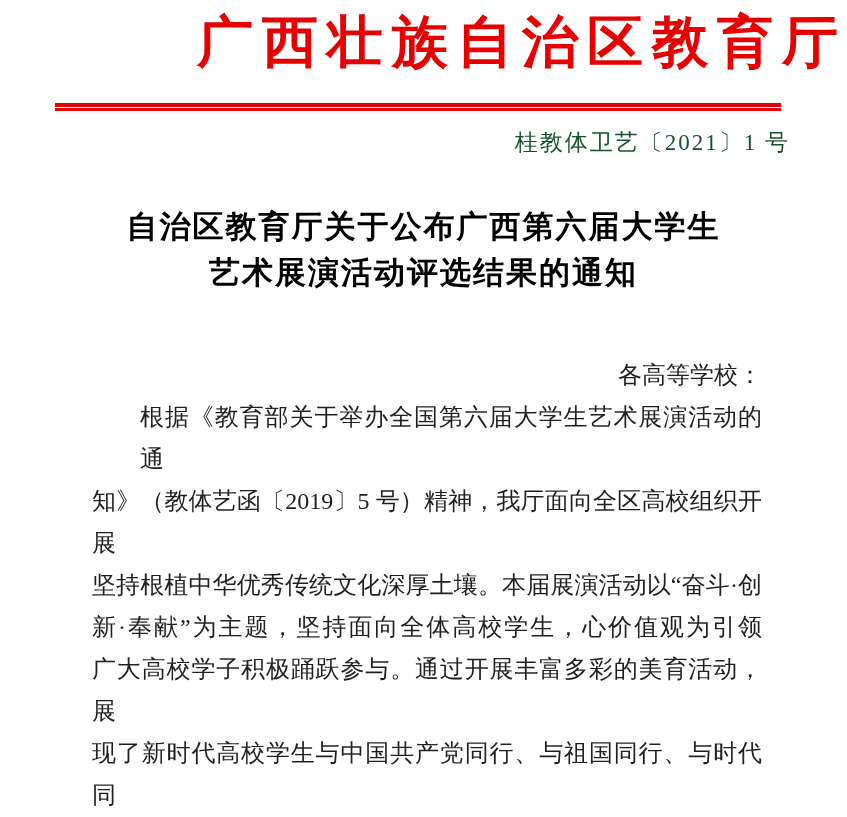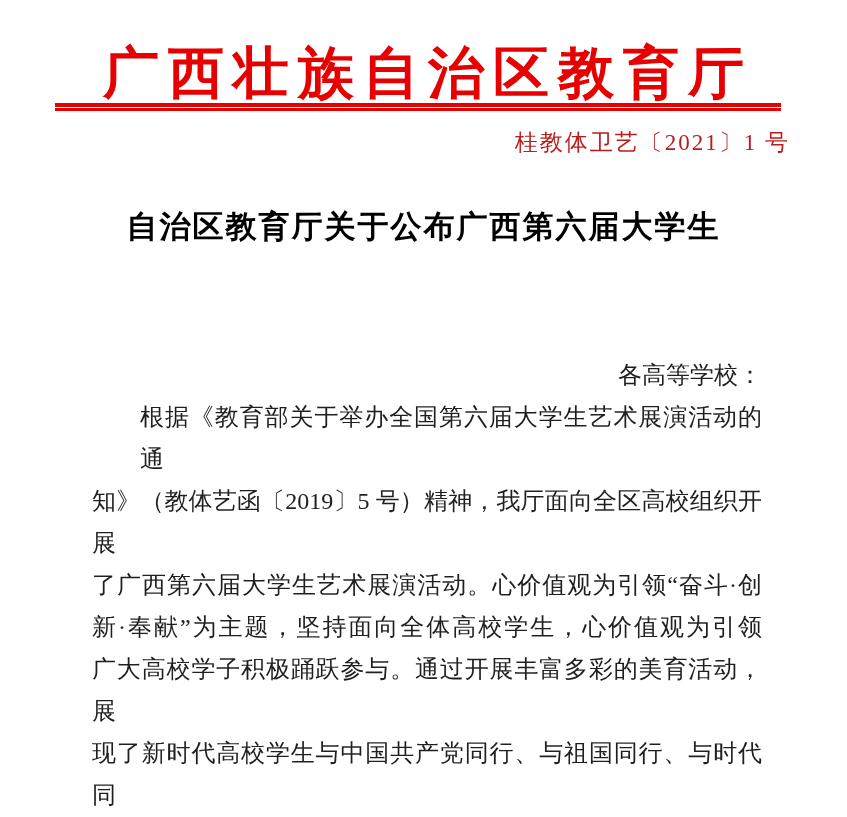--- a/index.html
+++ b/index.html
@@ -12,24 +12,24 @@
     width: 847px;
     height: 817px;
     background: #ffffff;
     overflow: hidden;
     font-family: "Liberation Serif", "DejaVu Serif", serif;
     color: #1f1f1f;
   }
   
   .agency {
     position: absolute;
-    top: 36px;
+    top: 5px;
     left: 0;
     width: 100%;
-    text-align: center;
+    text-align: right;
     font-size: 56px;
     font-weight: bold;
     color: var(--accent, #e60000);
     letter-spacing: 9px;
     padding-left: 9px; 
     box-sizing: border-box;
     white-space: nowrap;
   }
   
   .rule {
@@ -41,21 +41,21 @@
     background: #ffffff;
     border-top: 4px solid var(--accent, #e60000);
     border-bottom: 3px solid var(--accent, #e60000);
   }
   .docnum {
     position: absolute;
     top: 127px;
     right: 57px;
     font-size: 23px;
     letter-spacing: 2px;
-    color: #b91c1c;
+    color: #14532d;
     white-space: nowrap;
   }
   .title {
     position: absolute;
     top: 204px;
     left: 0;
     width: 100%;
     text-align: center;
     font-size: 31px;
     font-weight: bold;
@@ -94,28 +94,29 @@
 <div class="page">
 
   <div class="agency">广西壮族自治区教育厅</div>
 
   <div class="rule"></div>
 
   <div class="docnum">桂教体卫艺〔2021〕1 号</div>
 
   <div class="title">
     <div>自治区教育厅关于公布广西第六届大学生</div>
+    <div>艺术展演活动评选结果的通知</div>
   </div>
 
   <div class="body-block">
     <div class="salutation">各高等学校：</div>
     <div class="para">
       <div class="line">根据《教育部关于举办全国第六届大学生艺术展演活动的通</div>
       <div class="line">知》（教体艺函〔2019〕5 号）精神，我厅面向全区高校组织开展</div>
-      <div class="line">了广西第六届大学生艺术展演活动。心价值观为引领“奋斗·创</div>
+      <div class="line">坚持根植中华优秀传统文化深厚土壤。本届展演活动以“奋斗·创</div>
       <div class="line">新·奉献”为主题，坚持面向全体高校学生，心价值观为引领</div>
       <div class="line">广大高校学子积极踊跃参与。通过开展丰富多彩的美育活动，展</div>
       <div class="line">现了新时代高校学生与中国共产党同行、与祖国同行、与时代同</div>
 
     </div>
   </div>
 
 </div>
 
 </body></html>

